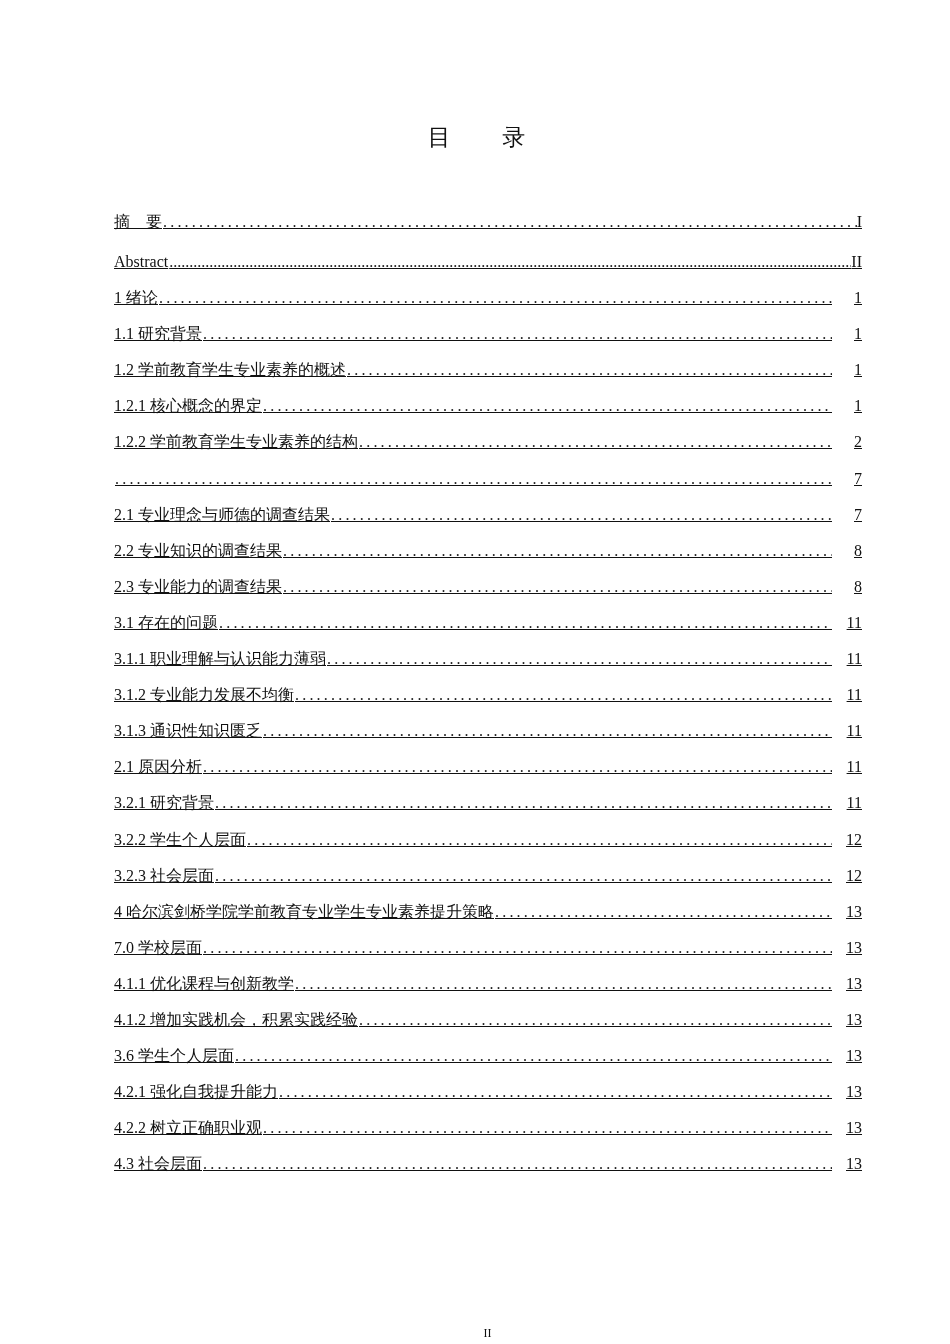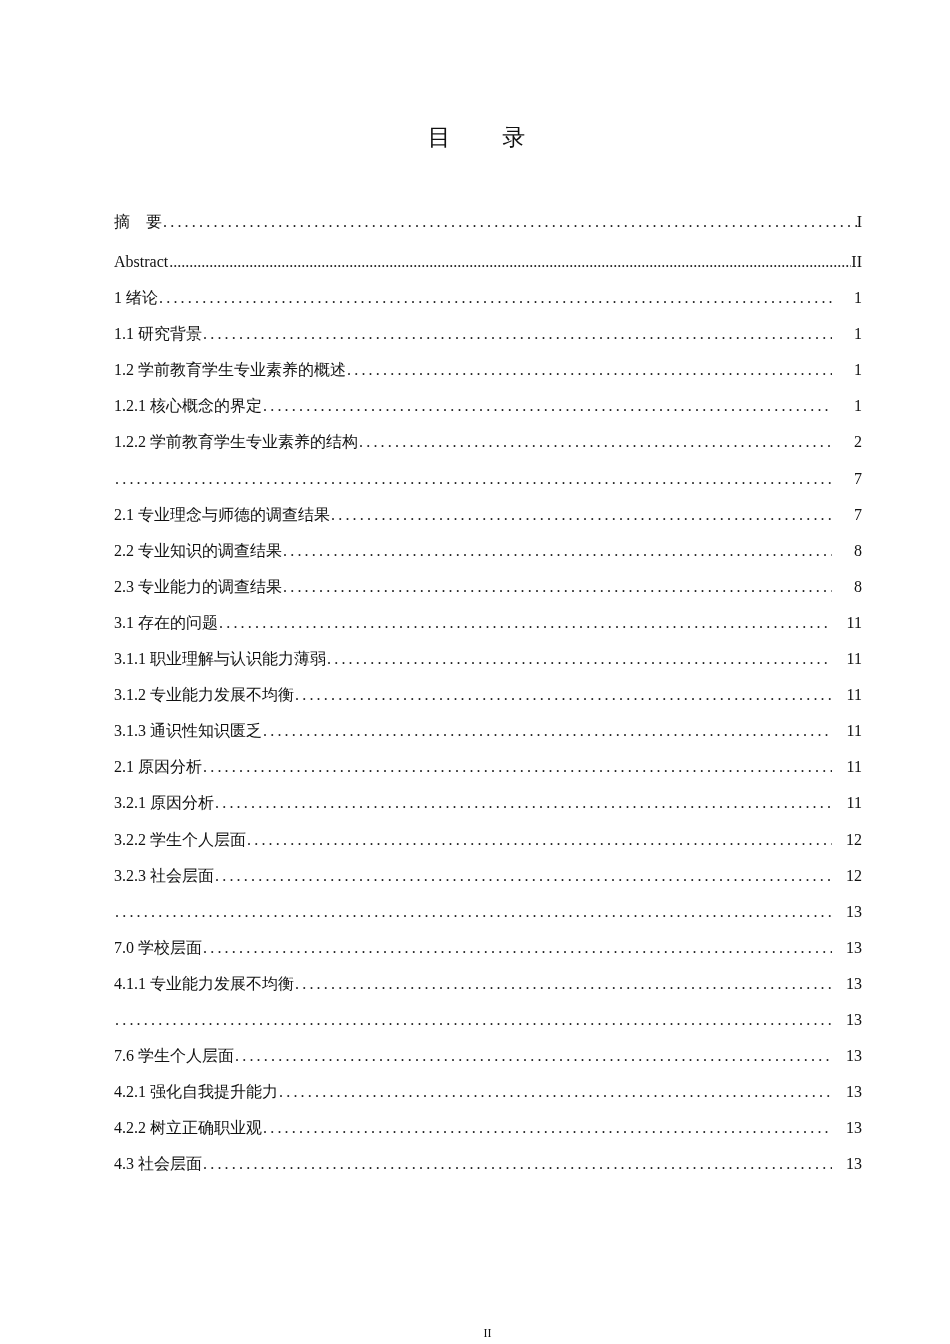--- a/index.html
+++ b/index.html
@@ -8,21 +8,21 @@
     font-family: "Liberation Serif", "DejaVu Serif", serif; color: #111;
   }
   .title {
     position: absolute; top: 121px; left: 0; width: 975px; text-align: center;
     font-family: "DejaVu Sans", sans-serif; font-size: 23px; letter-spacing: 22px;
     line-height: 32px;
   }
   .toc { position: absolute; left: 114px; top: 211px; width: 748px; }
   .row {
     position: relative; display: flex; align-items: baseline; height: 36.1px;
-    font-size: 16px; line-height: 22px; white-space: nowrap;
+    font-size: 16px; line-height: 22px; white-space: nowrap; text-decoration: underline;
   }
   .row .label { flex: 0 0 auto; }
   .row .leader {
     flex: 1 1 auto; overflow: hidden; letter-spacing: 3.2px; color: #222;
     margin-left: 1px;
   }
   .row .leader::after {
     content: "........................................................................................................................................................................................";
   }
   .row.dense .leader { letter-spacing: 0px; }
@@ -117,54 +117,56 @@
     <span class="label">3.1.3  通识性知识匮乏</span>
     <span class="leader"></span>
     <span class="page">11</span>
   </div>
   <div class="row pad">
     <span class="label">2.1  原因分析</span>
     <span class="leader"></span>
     <span class="page">11</span>
   </div>
   <div class="row pad">
-    <span class="label">3.2.1  原因分析</span>
+    <span class="label">3.2.1  研究背景</span>
     <span class="leader"></span>
     <span class="page">11</span>
   </div>
   <div class="row pad">
     <span class="label">3.2.2 学生个人层面</span>
     <span class="leader"></span>
     <span class="page">12</span>
   </div>
   <div class="row pad">
     <span class="label">3.2.3  社会层面</span>
     <span class="leader"></span>
     <span class="page">12</span>
   </div>
   <div class="row pad">
+    <span class="label">4  哈尔滨剑桥学院学前教育专业学生专业素养提升策略</span>
     <span class="leader"></span>
     <span class="page">13</span>
   </div>
   <div class="row pad">
     <span class="label">7.0   学校层面</span>
     <span class="leader"></span>
     <span class="page">13</span>
   </div>
   <div class="row pad">
-    <span class="label">4.1.1 专业能力发展不均衡</span>
+    <span class="label">4.1.1 优化课程与创新教学</span>
     <span class="leader"></span>
     <span class="page">13</span>
   </div>
   <div class="row pad">
+    <span class="label">4.1.2 增加实践机会，积累实践经验</span>
     <span class="leader"></span>
     <span class="page">13</span>
   </div>
   <div class="row pad">
-    <span class="label">7.6 学生个人层面</span>
+    <span class="label">3.6 学生个人层面</span>
     <span class="leader"></span>
     <span class="page">13</span>
   </div>
   <div class="row pad">
     <span class="label">4.2.1 强化自我提升能力</span>
     <span class="leader"></span>
     <span class="page">13</span>
   </div>
   <div class="row pad">
     <span class="label">4.2.2 树立正确职业观</span>

